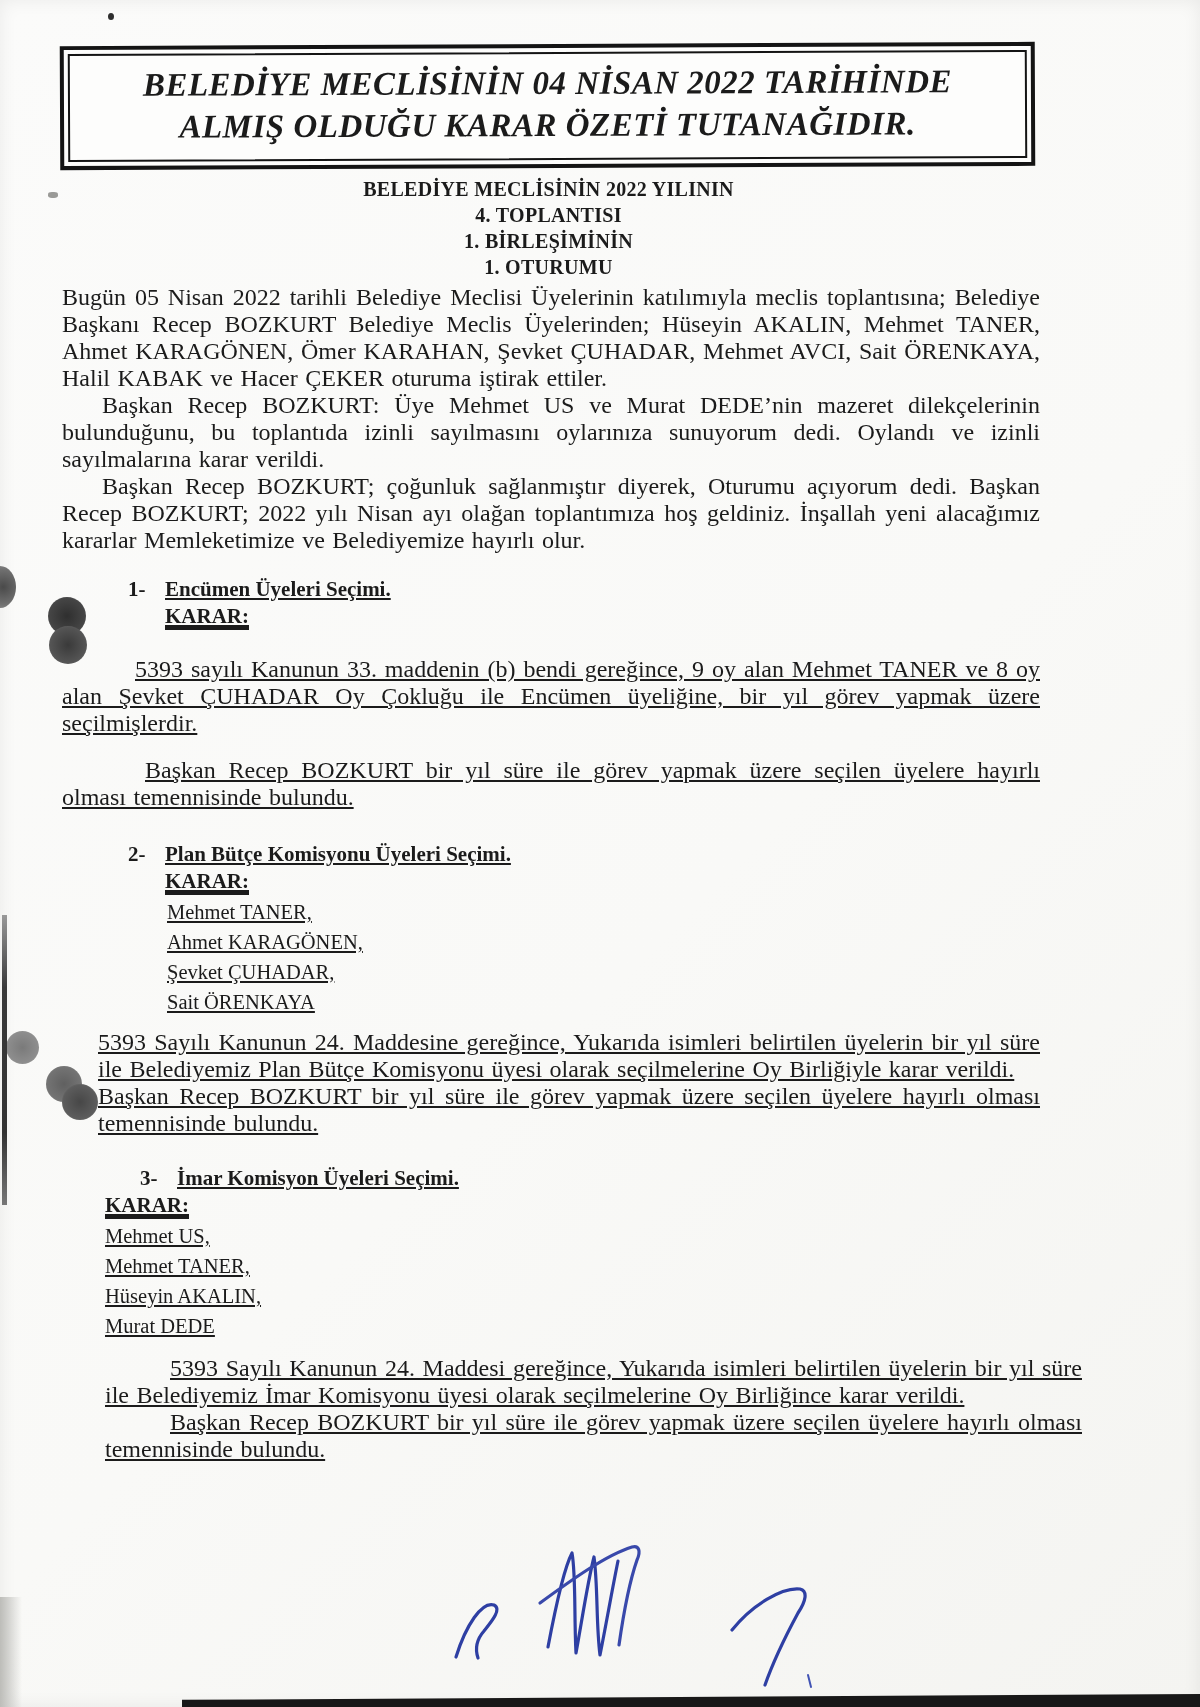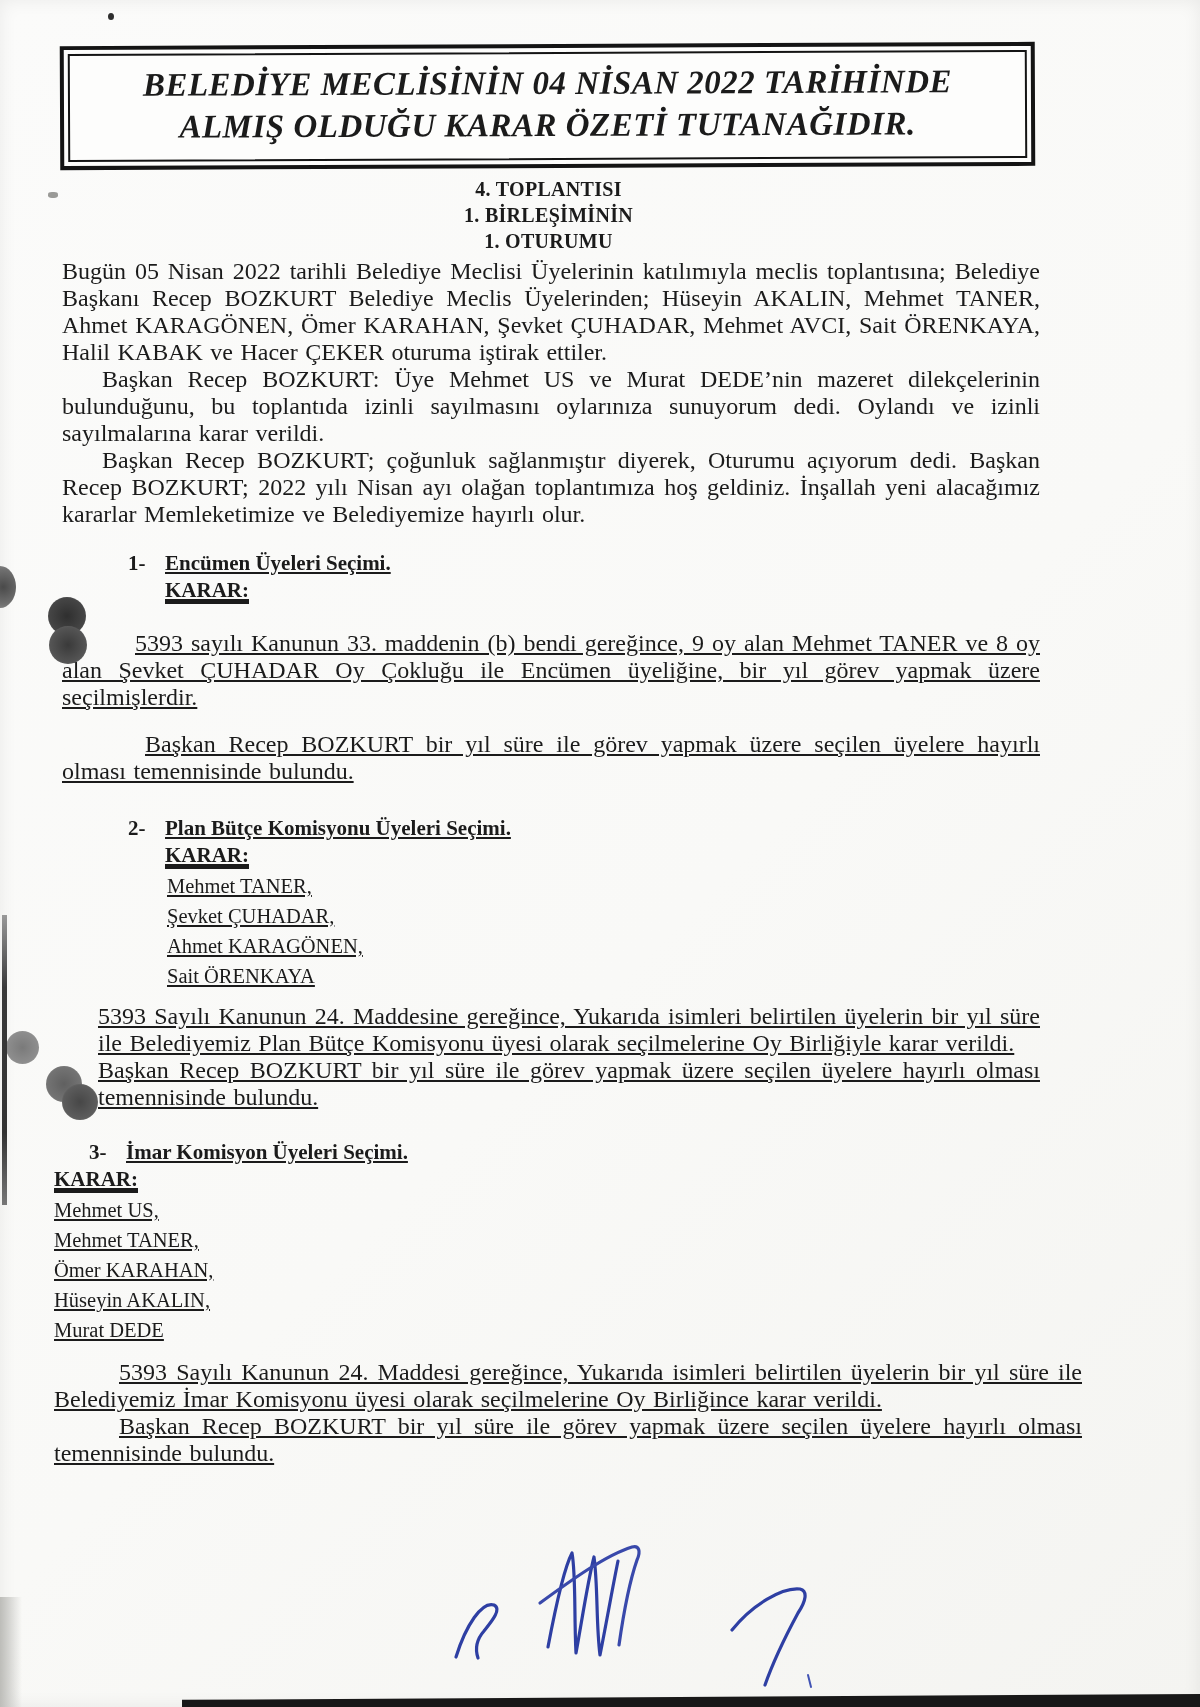--- a/index.html
+++ b/index.html
@@ -62,21 +62,21 @@
     text-underline-offset:4px;
   }
   .pl103{padding-left:103px;}
   .names{list-style:none;margin:2px 0 0 0;padding:0;}
   .names li{font-size:20.5px;line-height:30px;}
   .names.pl105{padding-left:105px;}
   .sec1-p1{margin-top:26px;text-indent:73px;}
   .sec1-p2{margin-top:20px;text-indent:83px;}
   .sec2{margin-top:30px;}
   .sec2-paras{margin-top:12px;margin-left:36px;}
-  .sec3{margin-top:28px;margin-left:54px;margin-right:118px;}
+  .sec3{margin-top:28px;margin-left:105px;margin-right:118px;}
   .sec3-paras{margin-top:14px;}
   .sec3-paras .para{text-indent:65px;}
   .mt26{margin-top:22px;}
   .speck{position:absolute;border-radius:50%;}
   .punch{position:absolute;border-radius:50%;}
   .edge-line{
     position:absolute;left:2px;top:915px;width:5px;height:290px;
     background:linear-gradient(#999 0%,#3a3a3a 25%,#333 75%,#777 100%);
   }
   .bottom-bar{
@@ -101,20 +101,21 @@
   <div class="speck" style="left:48px;top:192px;width:10px;height:6px;background:#9a9a97;border-radius:40%;"></div>
 
   <div class="title-box">
     <div class="title-box-inner">
       <div class="title-line">BELEDİYE MECLİSİNİN 04 NİSAN 2022 TARİHİNDE</div>
       <div class="title-line">ALMIŞ OLDUĞU KARAR ÖZETİ TUTANAĞIDIR.</div>
     </div>
   </div>
 
   <div class="subtitles">
+    <div class="subtitle-line">BELEDİYE MECLİSİNİN 2022 YILININ</div>
     <div class="subtitle-line">4. TOPLANTISI</div>
     <div class="subtitle-line">1. BİRLEŞİMİNİN</div>
     <div class="subtitle-line">1. OTURUMU</div>
   </div>
 
   <div class="body-block">
     <p class="para">Bugün 05 Nisan 2022 tarihli Belediye Meclisi Üyelerinin katılımıyla meclis toplantısına; Belediye Başkanı Recep BOZKURT Belediye Meclis Üyelerinden; Hüseyin AKALIN, Mehmet TANER, Ahmet KARAGÖNEN, Ömer KARAHAN, Şevket ÇUHADAR, Mehmet AVCI, Sait ÖRENKAYA, Halil KABAK ve Hacer ÇEKER oturuma iştirak ettiler.</p>
     <p class="para indent40">Başkan Recep BOZKURT: Üye Mehmet US ve Murat DEDE’nin mazeret dilekçelerinin bulunduğunu, bu toplantıda izinli sayılmasını oylarınıza sunuyorum dedi. Oylandı ve izinli sayılmalarına karar verildi.</p>
     <p class="para indent40">Başkan Recep BOZKURT; çoğunluk sağlanmıştır diyerek, Oturumu açıyorum dedi. Başkan Recep BOZKURT; 2022 yılı Nisan ayı olağan toplantımıza hoş geldiniz. İnşallah yeni alacağımız kararlar Memleketimize ve Belediyemize hayırlı olur.</p>
   </div>
@@ -128,39 +129,38 @@
     <p class="para sec1-p2">Başkan Recep BOZKURT bir yıl süre ile görev yapmak üzere seçilen üyelere hayırlı olması temennisinde bulundu.</p>
   </div>
 
   <div class="section sec2">
     <div class="sec-heading pl66">
       <span class="num">2-</span><span>Plan Bütçe Komisyonu Üyeleri Seçimi.</span>
     </div>
     <div class="karar pl103">KARAR:</div>
     <ul class="names pl105">
       <li>Mehmet TANER,</li>
+      <li>Ahmet KARAGÖNEN,</li>
       <li>Şevket ÇUHADAR,</li>
-      <li>Ahmet KARAGÖNEN,</li>
       <li>Sait ÖRENKAYA</li>
     </ul>
     <div class="sec2-paras">
       <p class="para">5393 Sayılı Kanunun 24. Maddesine gereğince, Yukarıda isimleri belirtilen üyelerin bir yıl süre ile Belediyemiz Plan Bütçe Komisyonu üyesi olarak seçilmelerine Oy Birliğiyle karar verildi.</p>
       <p class="para">Başkan Recep BOZKURT bir yıl süre ile görev yapmak üzere seçilen üyelere hayırlı olması temennisinde bulundu.</p>
     </div>
   </div>
 
   <div class="section sec3">
     <div class="sec-heading pl35">
       <span class="num">3-</span><span>İmar Komisyon Üyeleri Seçimi.</span>
     </div>
     <div class="karar">KARAR:</div>
     <ul class="names">
       <li>Mehmet US,</li>
       <li>Mehmet TANER,</li>
-      <li>Ömer KARAHAN,</li>
       <li>Hüseyin AKALIN,</li>
       <li>Murat DEDE</li>
     </ul>
     <div class="sec3-paras">
       <p class="para">5393 Sayılı Kanunun 24. Maddesi gereğince, Yukarıda isimleri belirtilen üyelerin bir yıl süre ile Belediyemiz İmar Komisyonu üyesi olarak seçilmelerine Oy Birliğince karar verildi.</p>
       <p class="para">Başkan Recep BOZKURT bir yıl süre ile görev yapmak üzere seçilen üyelere hayırlı olması temennisinde bulundu.</p>
     </div>
   </div>
 
   <svg class="sig-svg" width="520" height="175" viewBox="0 0 520 175">

